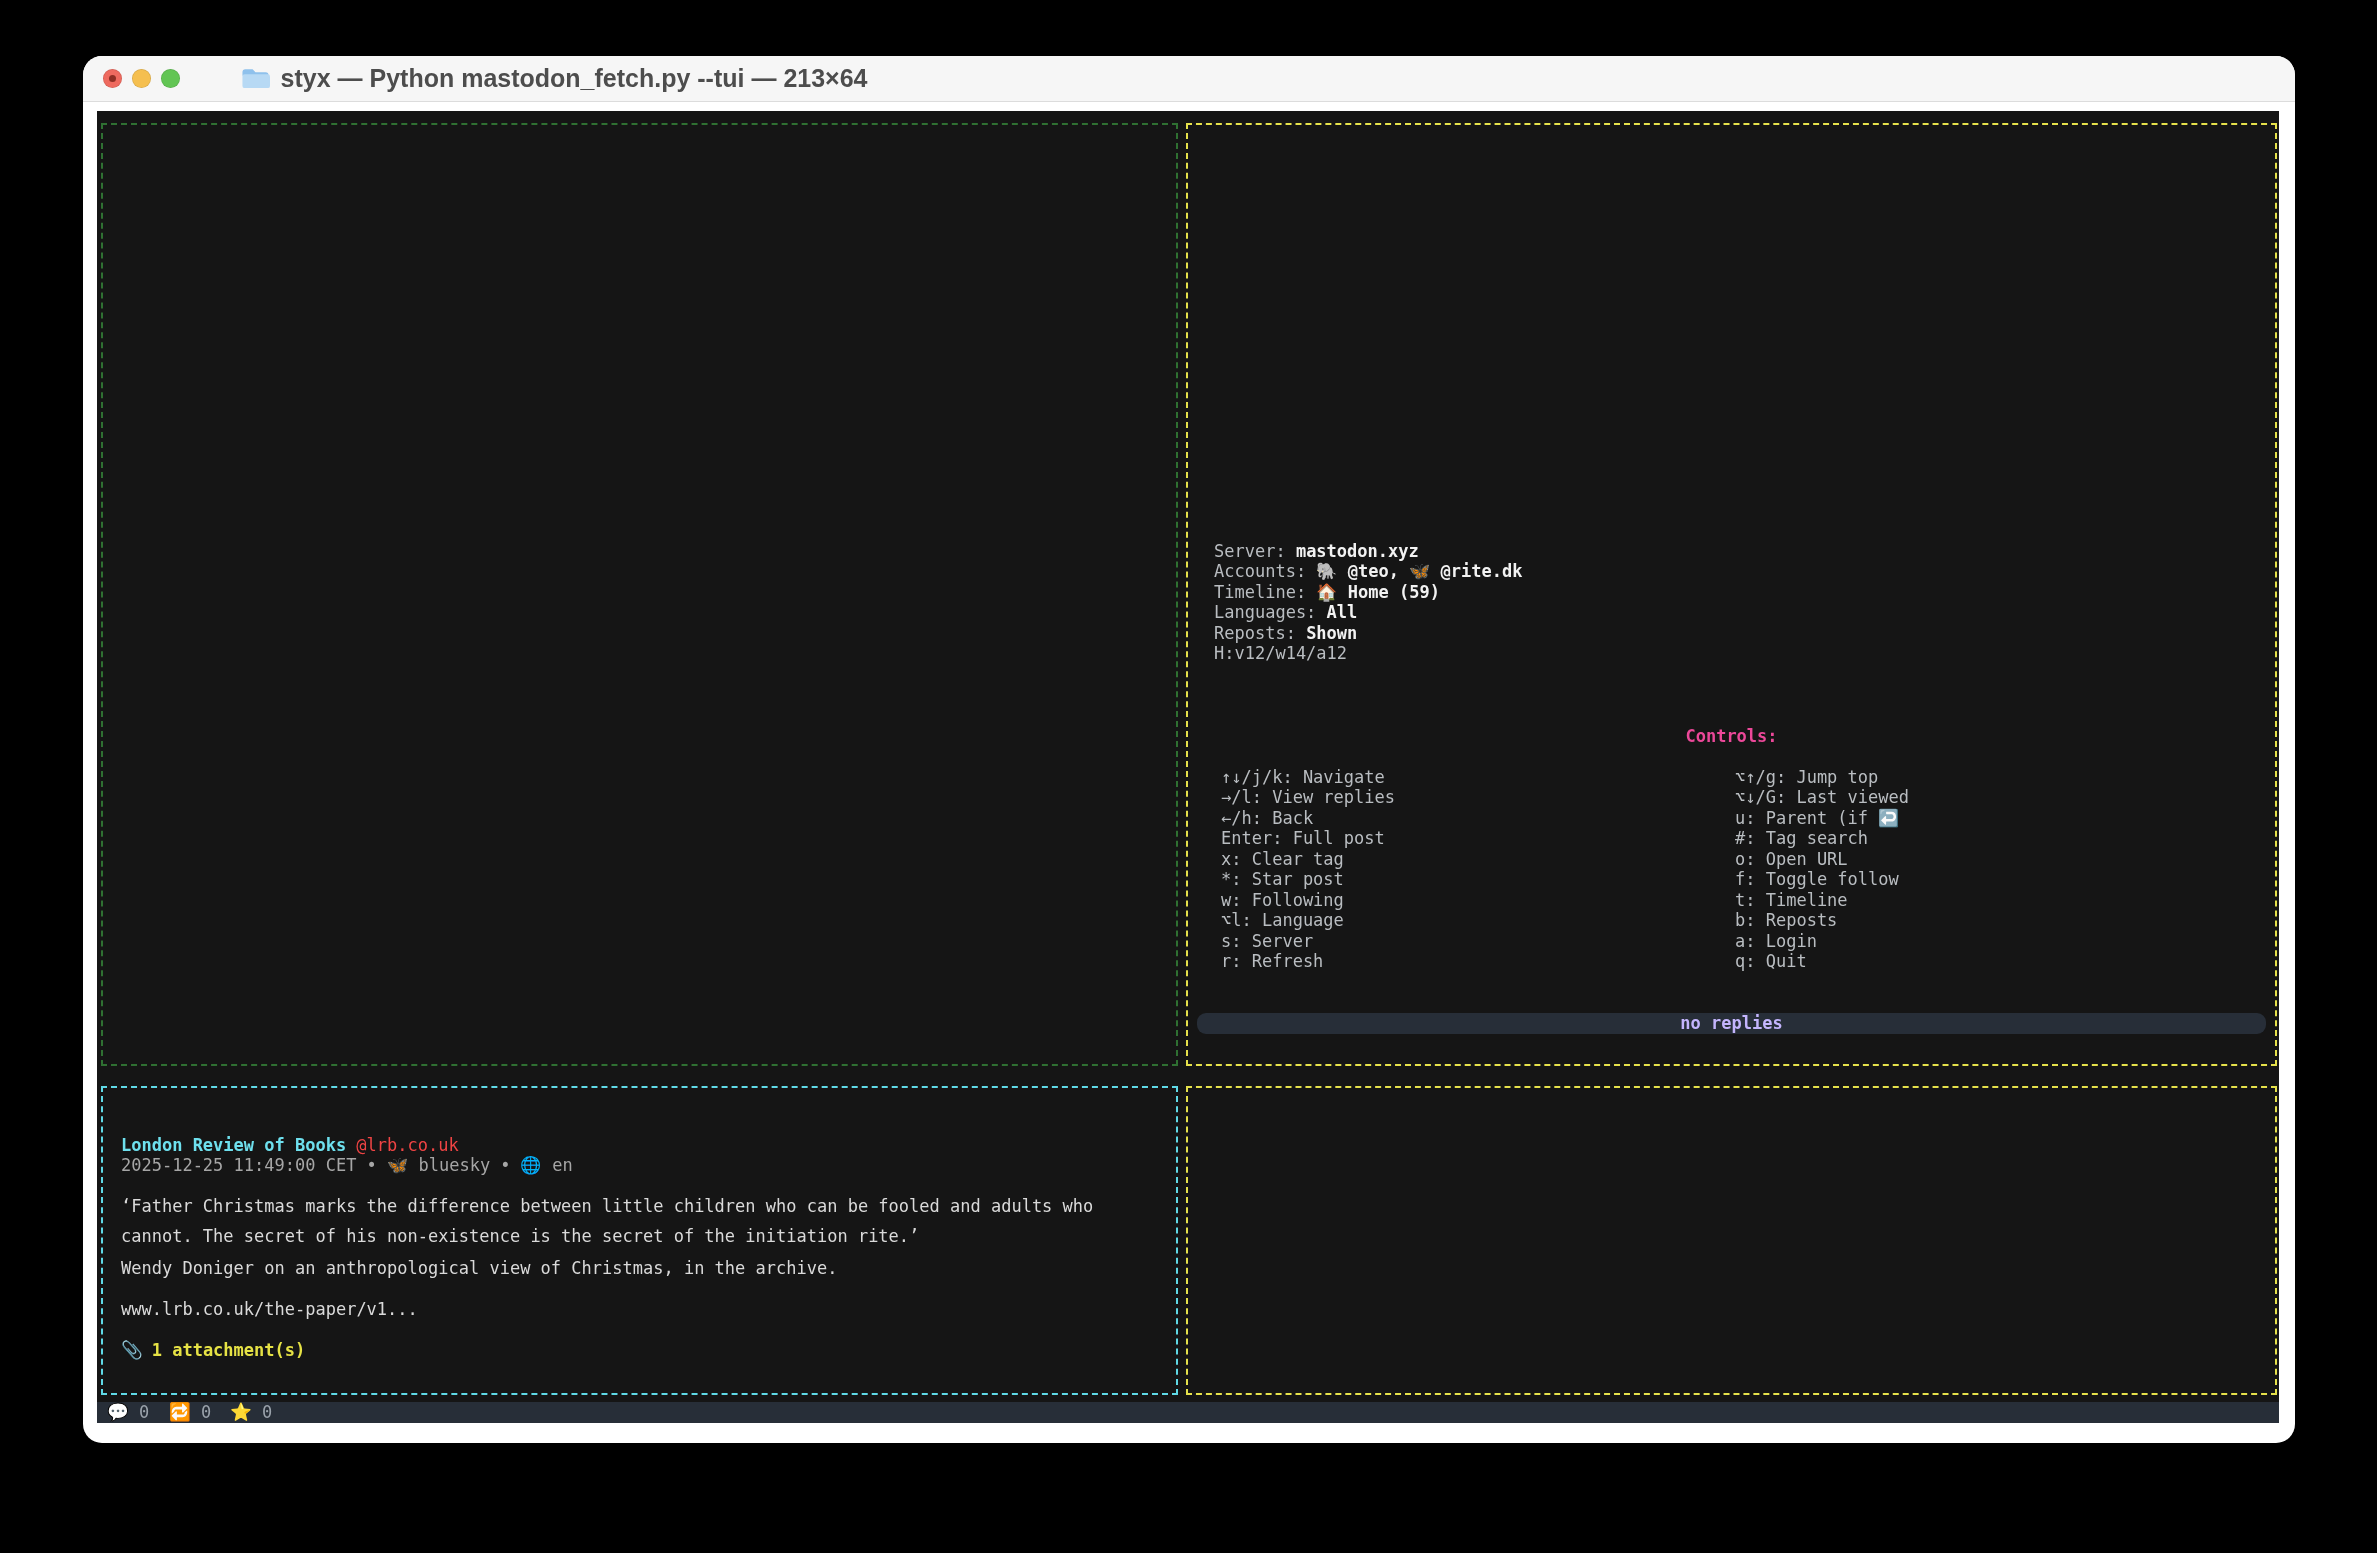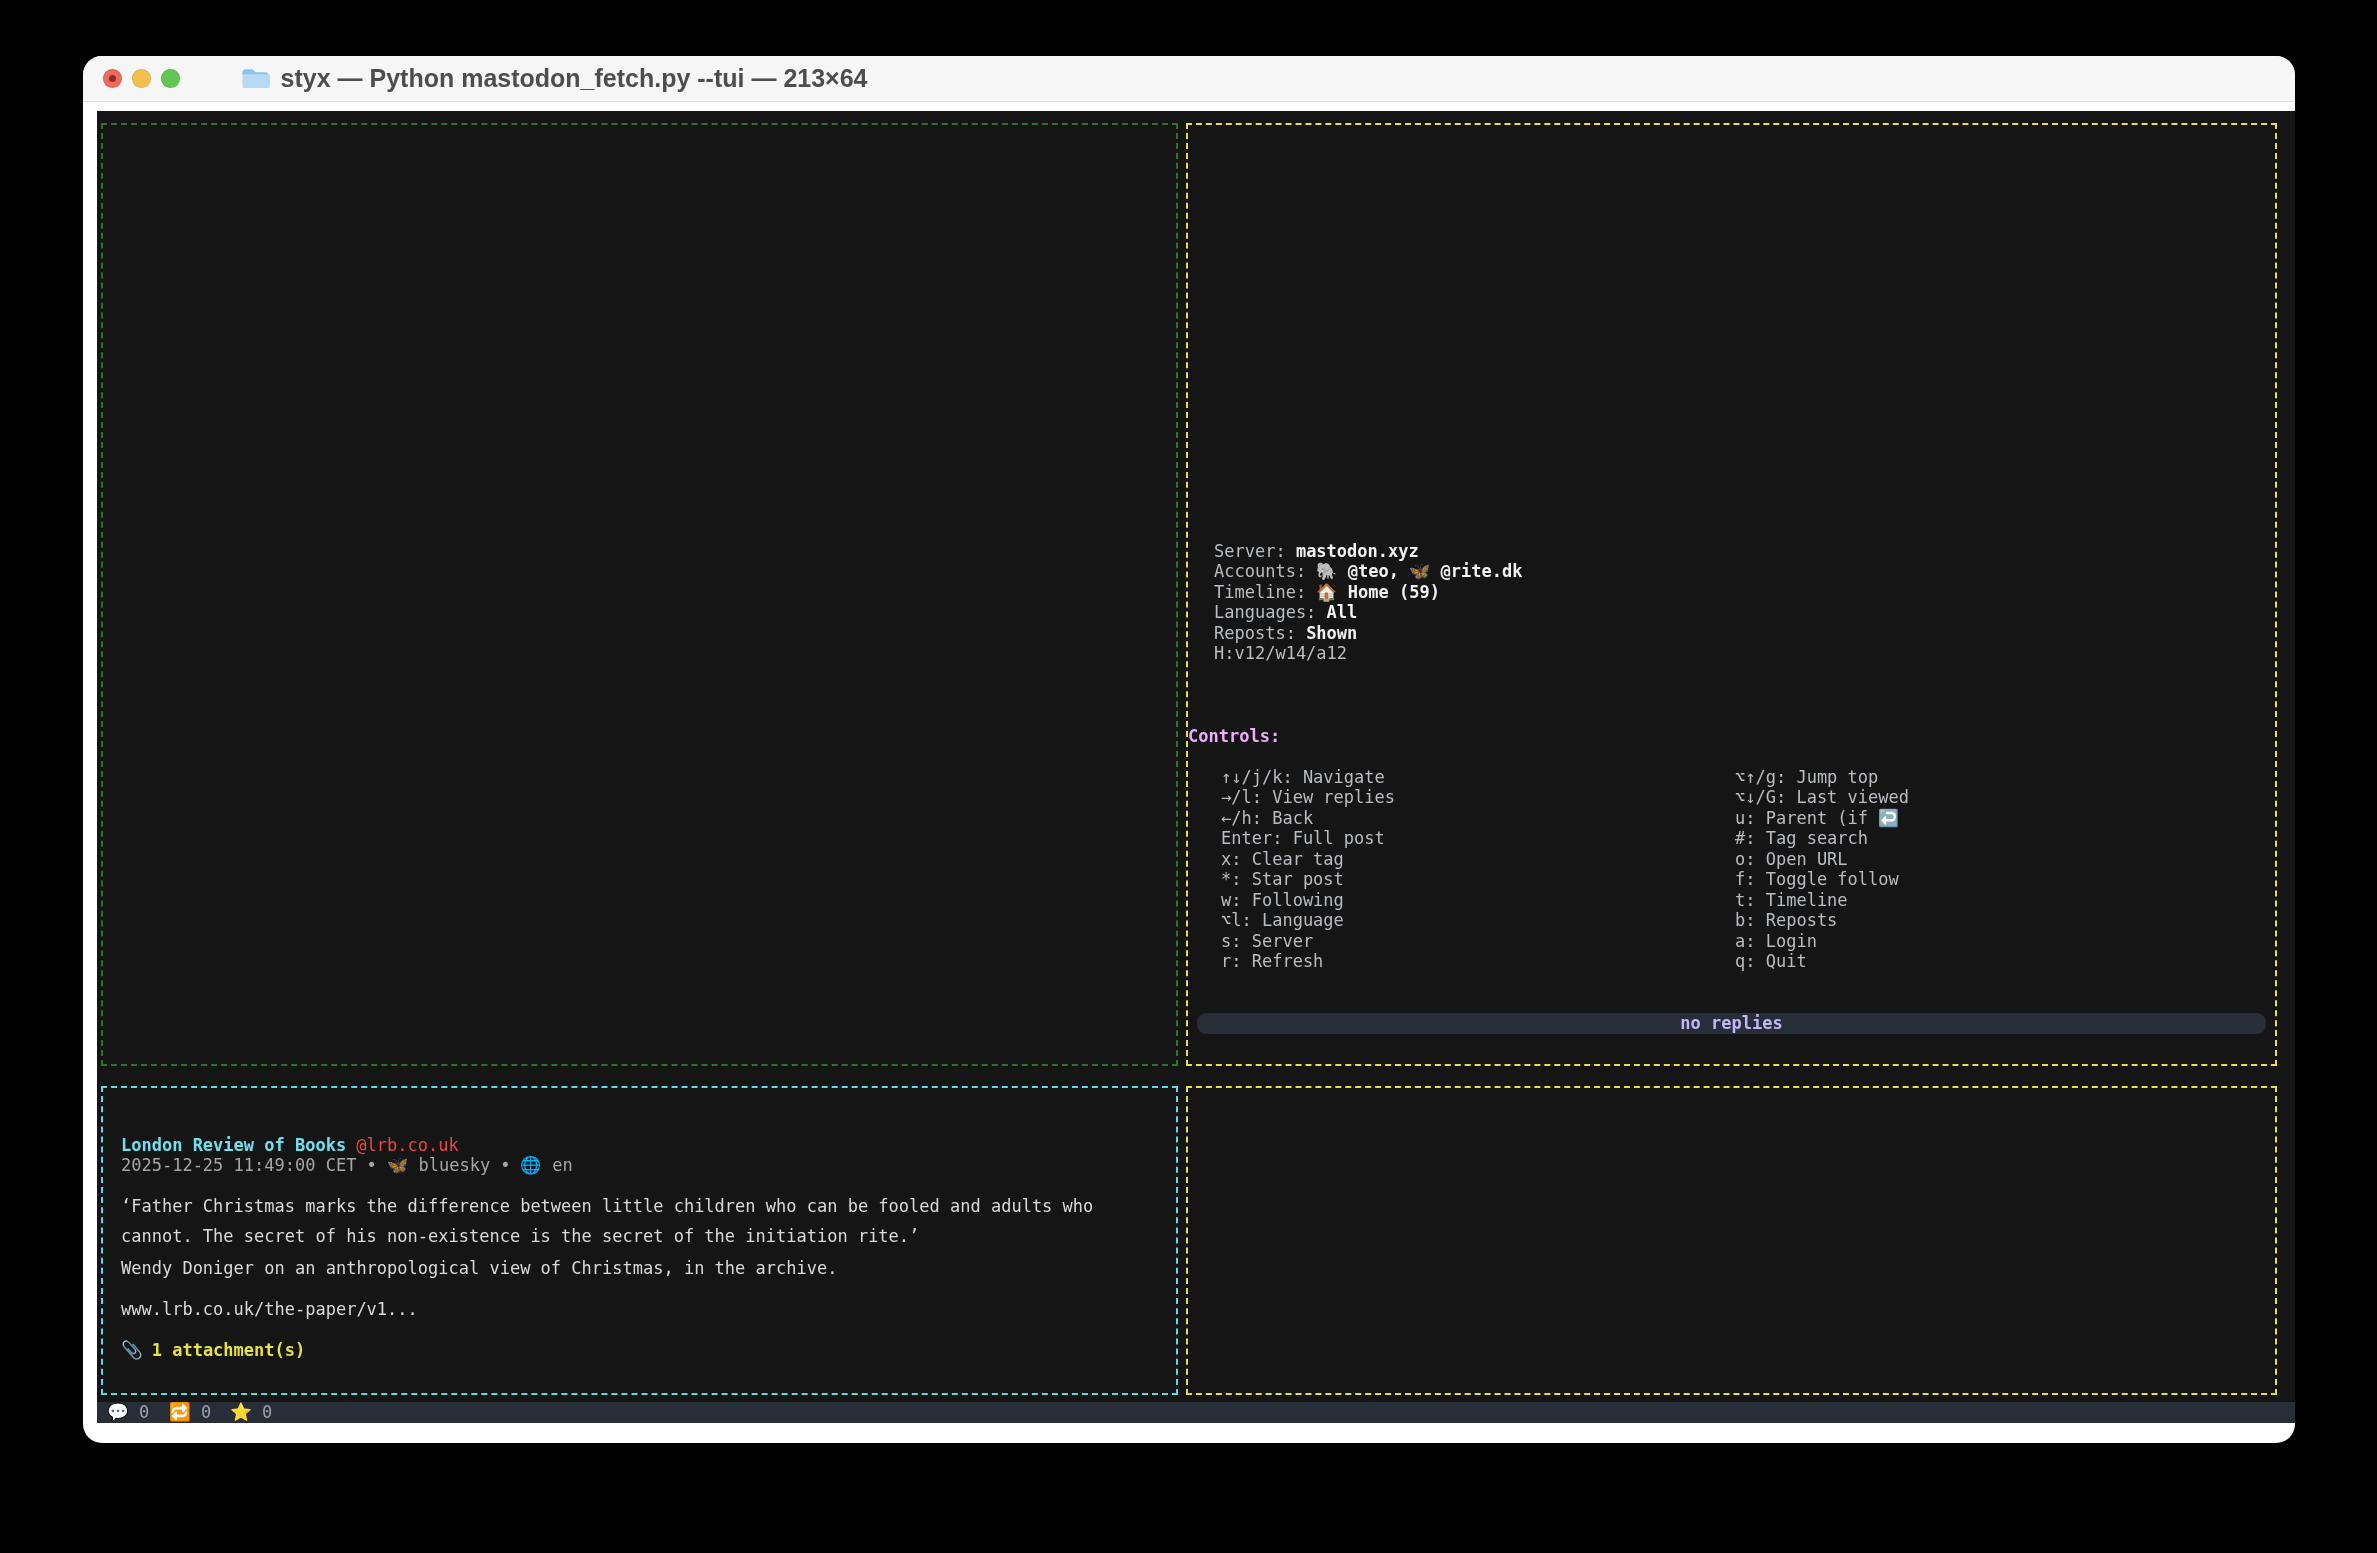--- a/index.html
+++ b/index.html
@@ -26,38 +26,38 @@
   .light.green  { background:#62c554; }
   .proxy { margin-left:61px; width:29px; height:23.4px; display:inline-block; }
   .wtitle { margin-left:10.2px; font:700 25px "Liberation Sans", sans-serif; color:#4d4d4d;
             white-space:pre; }
 
   
   .terminal {
     position:absolute; left:14px; top:55px; width:2182px; height:1312px;
     background:#151515;
     font-family:"DejaVu Sans Mono","Liberation Mono",monospace;
-    font-size:17px; line-height:20.5px; color:#b9bdc1;padding-left:35px;
+    font-size:17px; line-height:20.5px; color:#b9bdc1;
   }
   .panel { position:absolute; box-sizing:border-box; }
   .p-timeline { left:4.4px;    top:11.7px;   width:1077px; height:943px; border:2.2px dashed #2f7032; }
   .p-info     { left:1089px; top:11.7px;   width:1091px; height:943px; border:2.2px dashed #e5e14b; }
   .p-post     { left:4.4px;    top:975px; width:1077px; height:309px;  border:2.2px dashed #5fd9e6; }
   .p-detail   { left:1089px; top:975px; width:1091px; height:309px;  border:2.2px dashed #e5e14b; }
 
   .line { white-space:pre; }
 
   
   .info-block { position:absolute; left:26px; top:416px; }
   .info-block .line { height:20.5px; }
   .ilabel { color:#b9bdc1; }
   .ivalue { color:#f2f2f2; font-weight:700; }
 
-  .controls-header { position:absolute; left:0; right:0; top:601px; text-align:left;
-                     font-weight:700; color:#f0abfc; white-space:pre; }
+  .controls-header { position:absolute; left:0; right:0; top:601px; text-align:center;
+                     font-weight:700; color:#ec4899; white-space:pre; }
   .controls-col { position:absolute; top:642px; }
   .controls-col .line { height:20.5px; color:#b9bdc1; }
   .col-left  { left:33px; }
   .col-right { left:547px; }
 
   .replies-bar { position:absolute; left:8.8px; right:8.8px; top:888px; height:21px;
                  background:#272e38; text-align:center; font-weight:700; color:#c4b5fd;
                  white-space:pre;border-radius:9px; }
 
   

